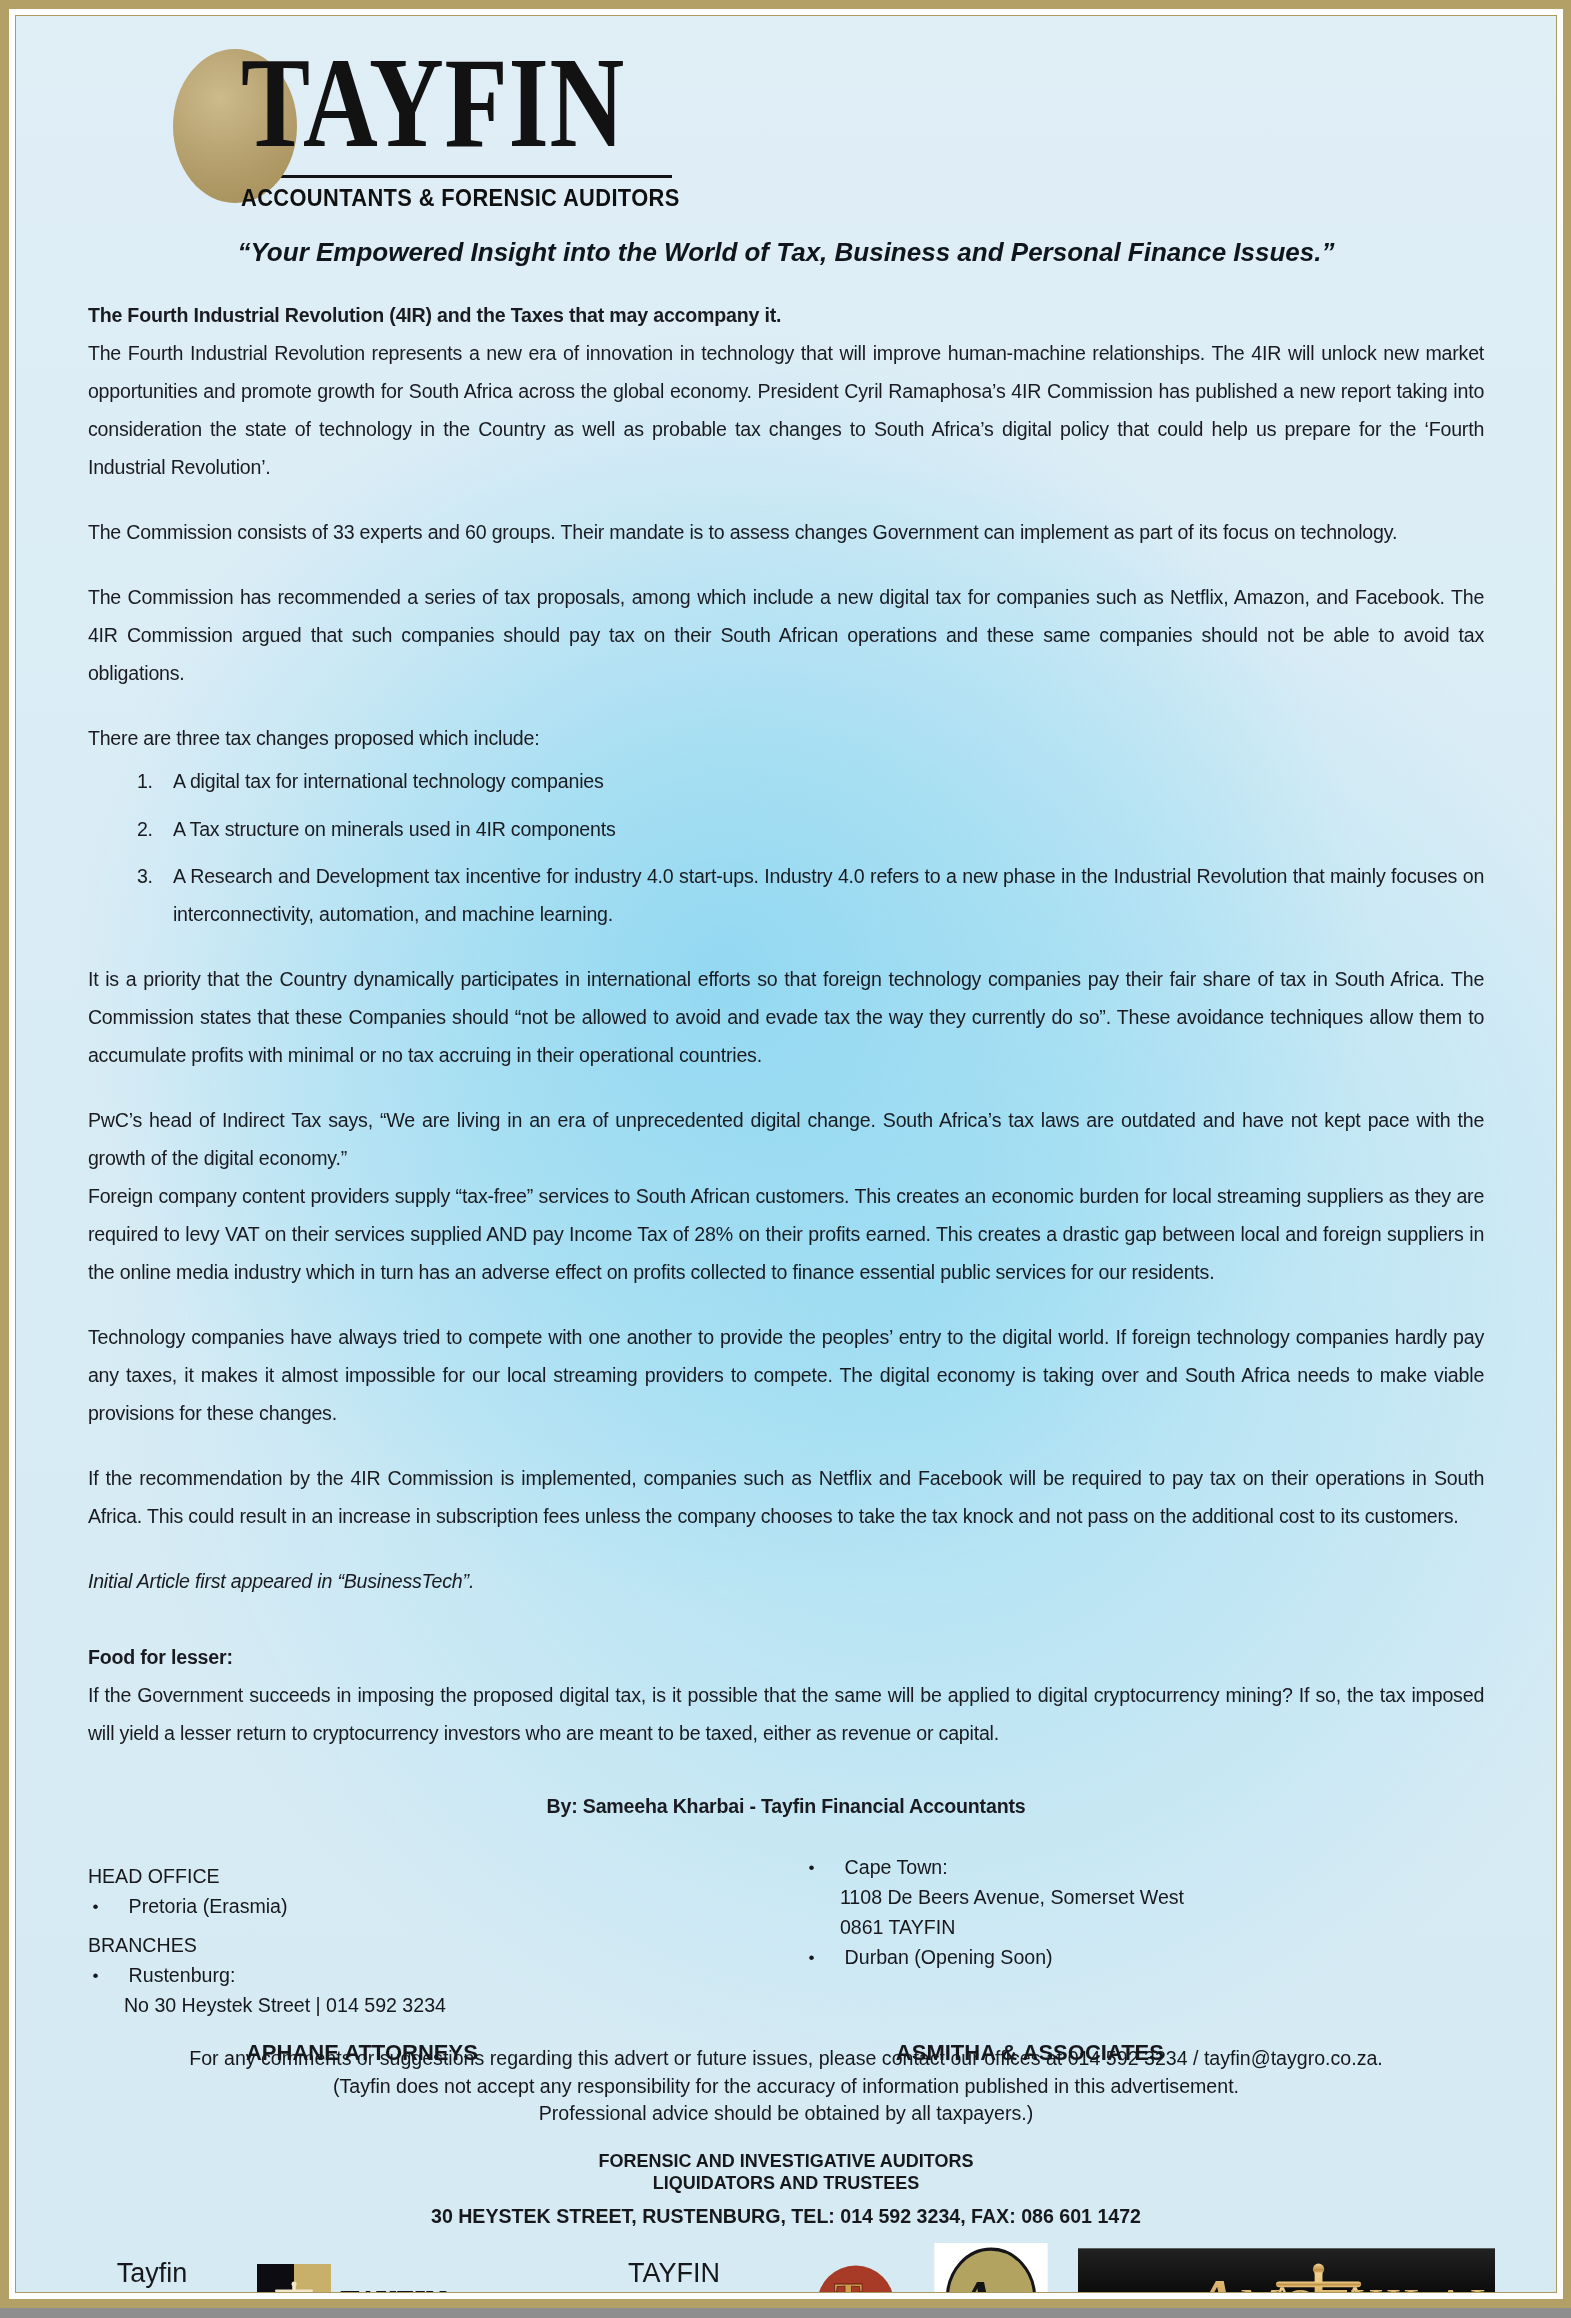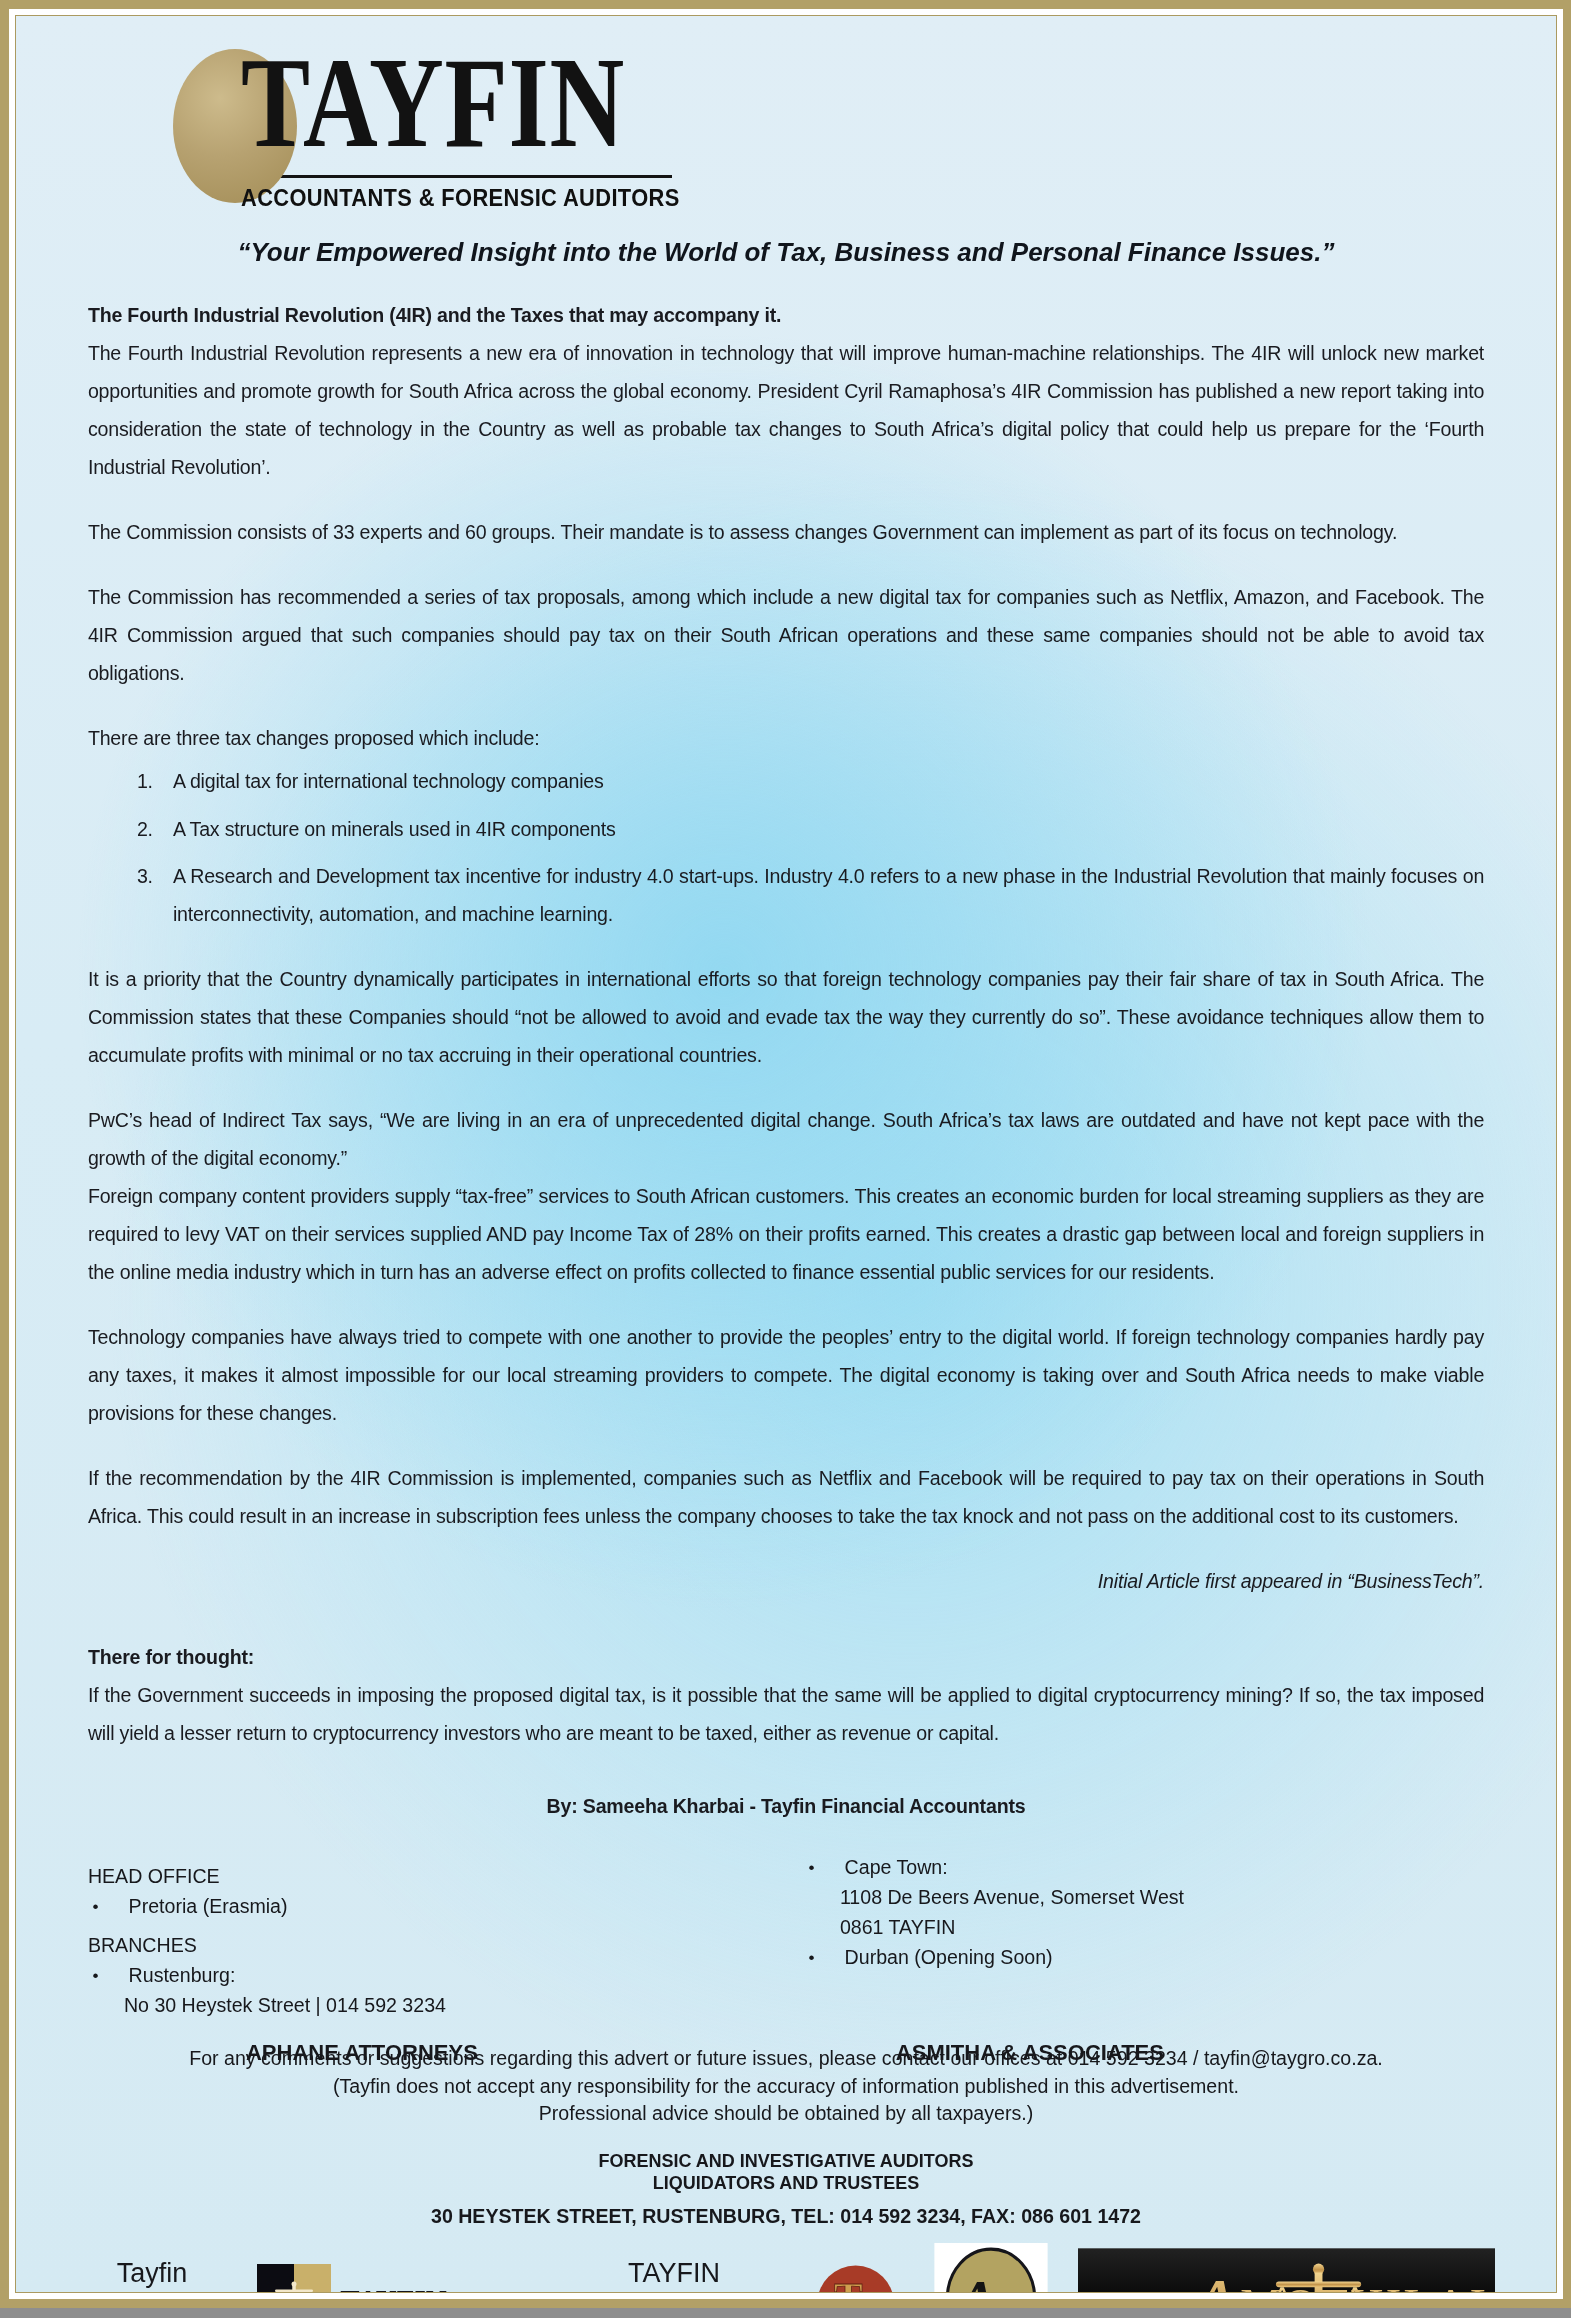--- a/index.html
+++ b/index.html
@@ -33,21 +33,21 @@
   
   .article{padding:0 72px;margin-top:28px;font-size:19.6px;line-height:38px;
     letter-spacing:-0.2px;text-align:justify;color:#1a1b20;}
   .article p{margin:0 0 27px 0;}
   .article .heading{font-weight:bold;text-align:left;margin-bottom:0;}
   .list{margin:4.7px 0 27px 0;}
   .list-item{display:flex;margin-bottom:9.4px;}
   .list-num{flex:0 0 36px;margin-left:49px;}
   .list-body{flex:1;}
   .quote-para{margin-bottom:0 !important;}
-  .credit{font-style:italic;margin:11px 0 38px 0 !important;text-align:right;}
+  .credit{font-style:italic;margin:11px 0 38px 0 !important;text-align:left;}
   .food-heading{font-weight:bold;margin-bottom:0 !important;text-align:left;}
   .byline{font-weight:bold;margin-top:35px !important;text-align:center;}
   .flex-spacer{flex:1;}
   
   .offices{position:relative;padding:0 72px;font-size:19.6px;line-height:30px;}
   .off-label{font-weight:normal;margin-top:9px;}
   .off-row{display:flex;}
   .off-bullet{flex:0 0 36px;padding-left:4.7px;font-size:17.3px;}
   .off-indent{margin-left:36px;}
   .offices-right{position:absolute;left:788px;top:0;}
@@ -125,21 +125,21 @@
           <span class="list-num">3.</span>
           <span class="list-body">A Research and Development tax incentive for industry 4.0 start-ups. Industry 4.0 refers to a new phase in the Industrial Revolution that mainly focuses on interconnectivity, automation, and machine learning.</span>
         </div>
       </div>
       <p>It is a priority that the Country dynamically participates in international efforts so that foreign technology companies pay their fair share of tax in South Africa.  The Commission states that these Companies should “not be allowed to avoid and evade tax the way they currently do so”. These avoidance techniques allow them to accumulate profits with minimal or no tax accruing in their operational countries.</p>
       <p class="quote-para">PwC’s head of Indirect Tax says, “We are living in an era of unprecedented digital change. South Africa’s tax laws are outdated and have not kept pace with the growth of the digital economy.”</p>
       <p>Foreign company content providers supply “tax-free” services to South African customers. This creates an economic burden for local streaming suppliers as they are required to levy VAT on their services supplied AND pay Income Tax of 28% on their profits earned.  This creates a drastic gap between local and foreign suppliers in the online media industry which in turn has an adverse effect on profits collected to finance essential public services for our residents.</p>
       <p>Technology companies have always tried to compete with one another to provide the peoples’ entry to the digital world. If foreign technology companies hardly pay any taxes, it makes it almost impossible for our local streaming providers to compete. The digital economy is taking over and South Africa needs to make viable provisions for these changes.</p>
       <p>If the recommendation by the 4IR Commission is implemented, companies such as Netflix and Facebook will be required to pay tax on their operations in South Africa. This could result in an increase in subscription fees unless the company chooses to take the tax knock and not pass on the additional cost to its customers.</p>
       <p class="credit">Initial Article first appeared in “BusinessTech”.</p>
-      <p class="food-heading">There for thought:</p>
+      <p class="food-heading">Food for lesser:</p>
       <p>If the Government succeeds in imposing the proposed digital tax, is it possible that the same will be applied to digital cryptocurrency mining? If so, the tax imposed will yield a lesser return to cryptocurrency investors who are meant to be taxed, either as revenue or capital.</p>
       <p class="byline">By: Sameeha Kharbai - Tayfin Financial Accountants</p>
     </section>
 
     <div class="flex-spacer"></div>
 
     <section class="offices">
       <div>
         <div class="off-label">HEAD OFFICE</div>
         <div class="off-row">

